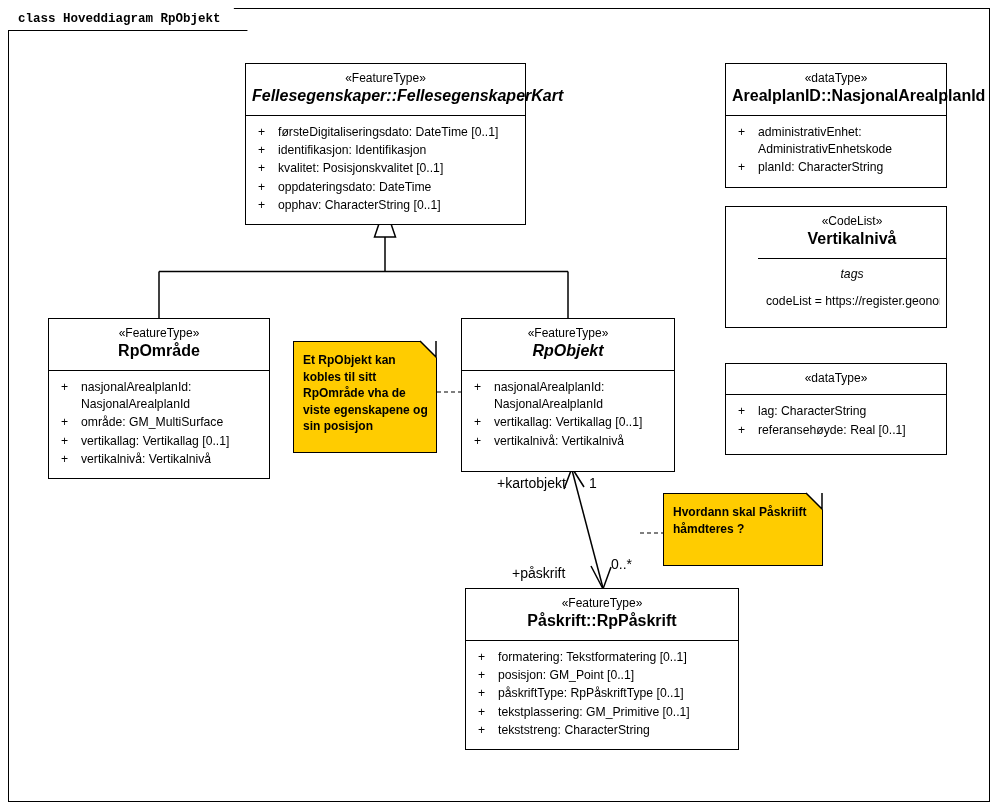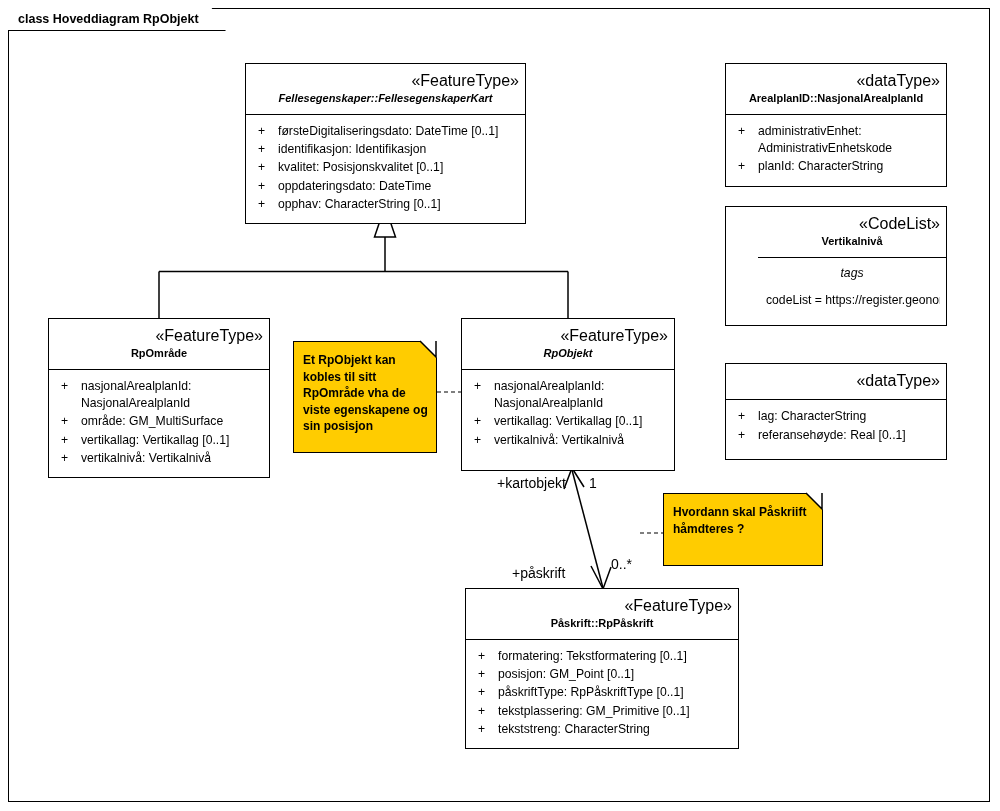--- a/index.html
+++ b/index.html
@@ -37,41 +37,41 @@
     border-right: 1.5px solid #000;
     border-bottom: 1.5px solid #000;
     padding: 0 26px 0 10px;
     display: flex;
     align-items: center;
     font-size: 12.5px;
     font-weight: bold;
     color: #000;
     white-space: nowrap;
     clip-path: polygon(0 0, calc(100% - 14px) 0, 100% 100%, 0 100%);
+    font-family: Liberation Mono, monospace;
   }
   
   .uml {
     position: absolute;
     box-sizing: border-box;
     border: 1.5px solid #000;
     background: #ffffff;
   }
   .uml-head {
     padding: 7px 6px 8px 6px;
     text-align: center;
     line-height: 1.28;
   }
   .uml-head .stereo {
+    font-size: 12px;
+    color: #000;
+    display: block;
+  }
+  .uml-head .cname {
     font-size: 16px;
-    color: #000;
-    display: block;
-    text-align: right;
-  }
-  .uml-head .cname {
-    font-size: 11px;
     font-weight: bold;
     display: block;
   }
   .uml-head .cname.abstract {
     font-style: italic;
   }
   .uml-sep {
     border-top: 1.5px solid #000;
   }
   .uml-body {

